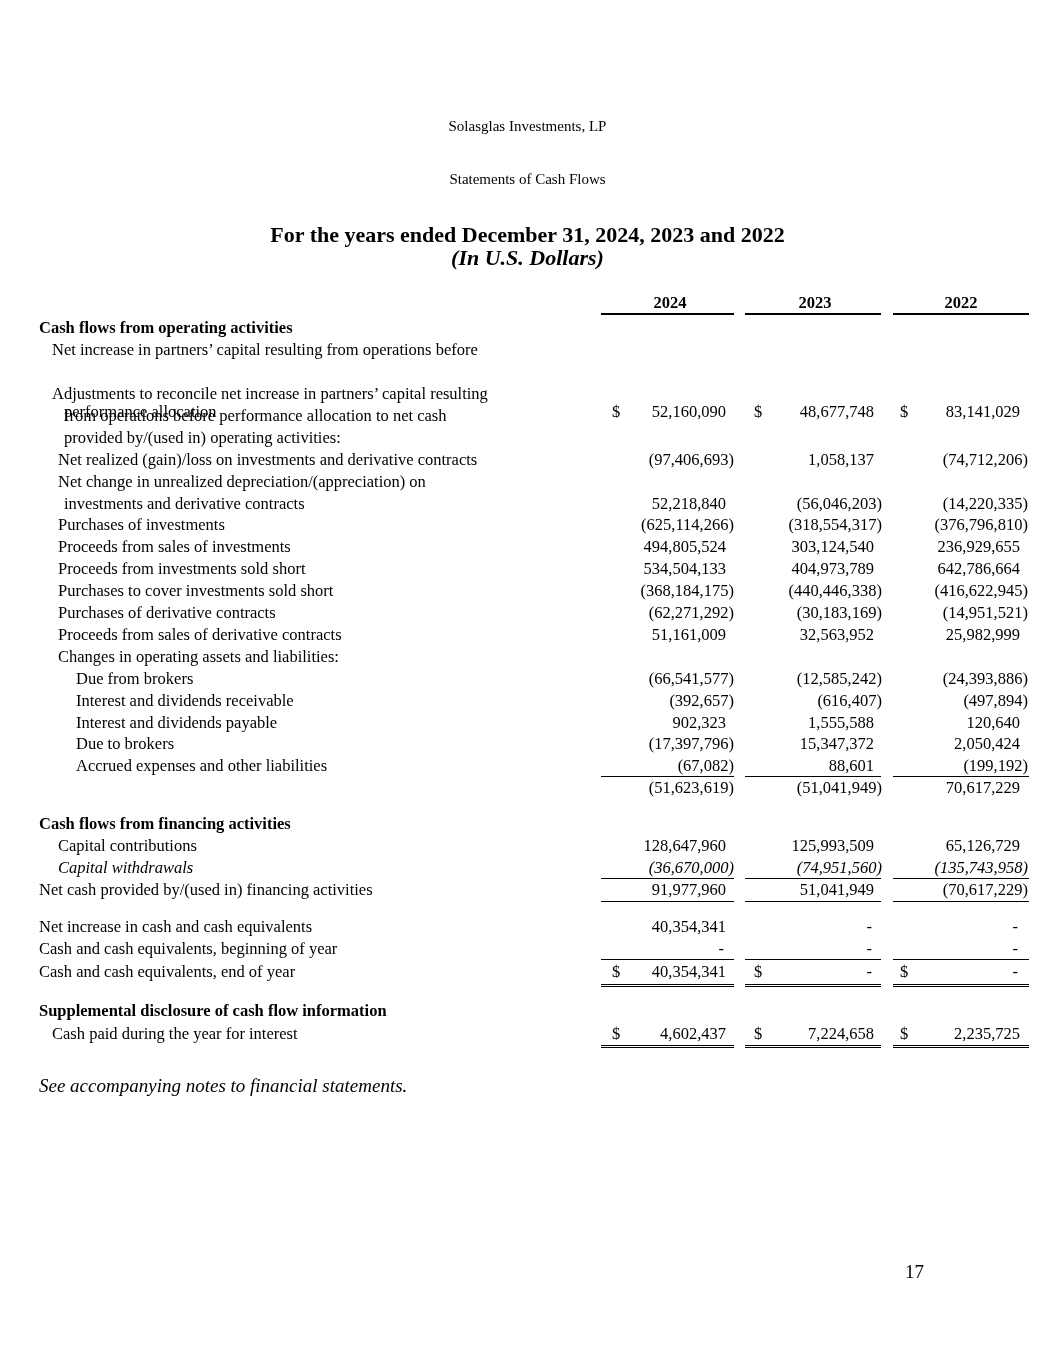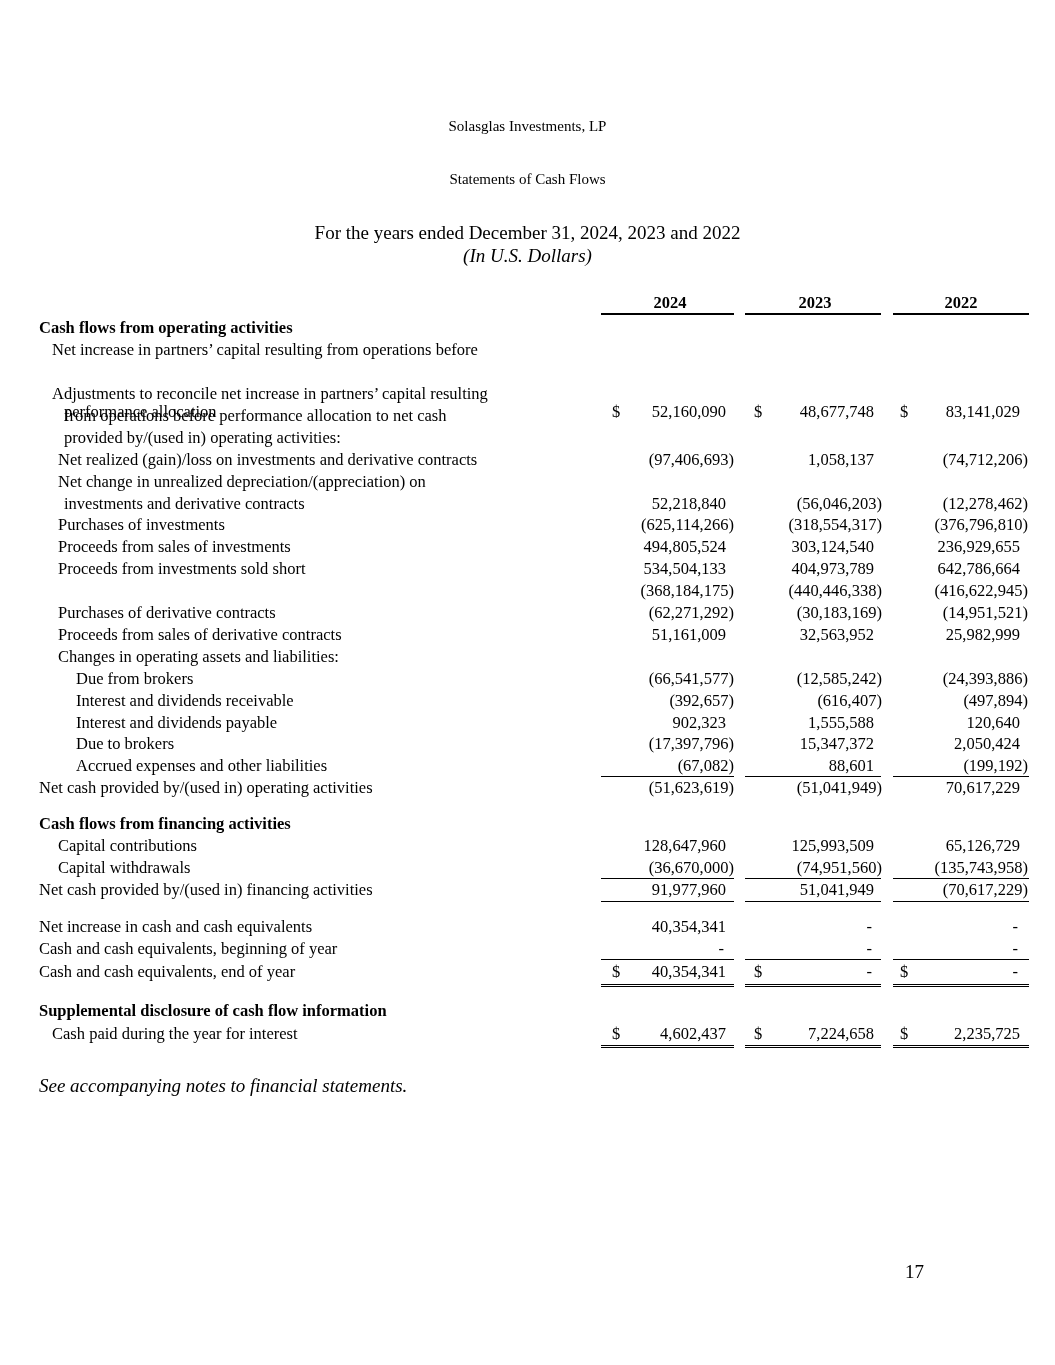--- a/index.html
+++ b/index.html
@@ -1,21 +1,21 @@
 <!DOCTYPE html>
 <html><head>
 <meta charset="utf-8">
 <style>
   html, body { margin: 0; padding: 0; background: #ffffff; }
   body {
     width: 1055px; height: 1365px; position: relative; overflow: hidden;
     font-family: "Liberation Serif", "DejaVu Serif", serif; color: #000;
   }
   .title { position: absolute; left: 0; width: 1055px; text-align: center; font-size: 15px; }
-  .subtitle { position: absolute; left: 0; width: 1055px; text-align: center; font-size: 19px; }
+  .subtitle { position: absolute; left: 0; width: 1055px; text-align: center; font-size: 22px; font-weight: bold; }
   .ital { font-style: italic; }
   .row { position: absolute; left: 0; width: 1055px; height: 22px; font-size: 16.5px; line-height: 22px; }
   .lbl { position: absolute; white-space: nowrap; }
   .bold { font-weight: bold; }
   .cell { position: absolute; height: 22px; }
   .c1 { left: 606px; width: 128px; }
   .c2 { left: 748px; width: 134px; }
   .c3 { left: 894px; width: 134px; }
   .cell .dollar { position: absolute; left: 6px; top: 0; }
   .cell .num { position: absolute; right: 0; top: 0; white-space: nowrap; }
@@ -99,21 +99,21 @@
   </div>
 <div class="row" style="top:493px;">
   <span class="lbl" style="left:64px;">investments and derivative contracts</span>
   <div class="cell c1">
       <span class="num pos">52,218,840</span>
     </div>
   <div class="cell c2">
       <span class="num">(56,046,203)</span>
     </div>
   <div class="cell c3">
-      <span class="num">(12,278,462)</span>
+      <span class="num">(14,220,335)</span>
     </div>
 </div>
 <div class="row" style="top:514px;">
   <span class="lbl" style="left:58px;">Purchases of investments</span>
   <div class="cell c1">
       <span class="num">(625,114,266)</span>
     </div>
   <div class="cell c2">
       <span class="num">(318,554,317)</span>
     </div>
@@ -139,20 +139,21 @@
       <span class="num pos">534,504,133</span>
     </div>
   <div class="cell c2">
       <span class="num pos">404,973,789</span>
     </div>
   <div class="cell c3">
       <span class="num pos">642,786,664</span>
     </div>
 </div>
 <div class="row" style="top:580px;">
+  <span class="lbl" style="left:58px;">Purchases to cover investments sold short</span>
   <div class="cell c1">
       <span class="num">(368,184,175)</span>
     </div>
   <div class="cell c2">
       <span class="num">(440,446,338)</span>
     </div>
   <div class="cell c3">
       <span class="num">(416,622,945)</span>
     </div>
 </div>
@@ -240,21 +241,20 @@
       <span class="num pos">88,601</span>
     </div>
   <div class="cell c3">
       <span class="num">(199,192)</span>
     </div>
 </div>
 <div class="line" style="top:776px;left:601px;width:133px;"></div>
 <div class="line" style="top:776px;left:745px;width:136px;"></div>
 <div class="line" style="top:776px;left:893px;width:136px;"></div>
 <div class="row" style="top:777px;">
-  <span class="lbl" style="left:39px;">Net cash provided by/(used in) operating activities</span>
   <div class="cell c1">
       <span class="num">(51,623,619)</span>
     </div>
   <div class="cell c2">
       <span class="num">(51,041,949)</span>
     </div>
   <div class="cell c3">
       <span class="num pos">70,617,229</span>
     </div>
 </div>
@@ -267,21 +267,21 @@
   <div class="cell c1">
       <span class="num pos">128,647,960</span>
     </div>
   <div class="cell c2">
       <span class="num pos">125,993,509</span>
     </div>
   <div class="cell c3">
       <span class="num pos">65,126,729</span>
     </div>
 </div>
-<div class="row" style="top:857px;">
+<div class="row" style="top:857px;font-style:italic;">
   <span class="lbl" style="left:58px;">Capital withdrawals</span>
   <div class="cell c1">
       <span class="num">(36,670,000)</span>
     </div>
   <div class="cell c2">
       <span class="num">(74,951,560)</span>
     </div>
   <div class="cell c3">
       <span class="num">(135,743,958)</span>
     </div>

